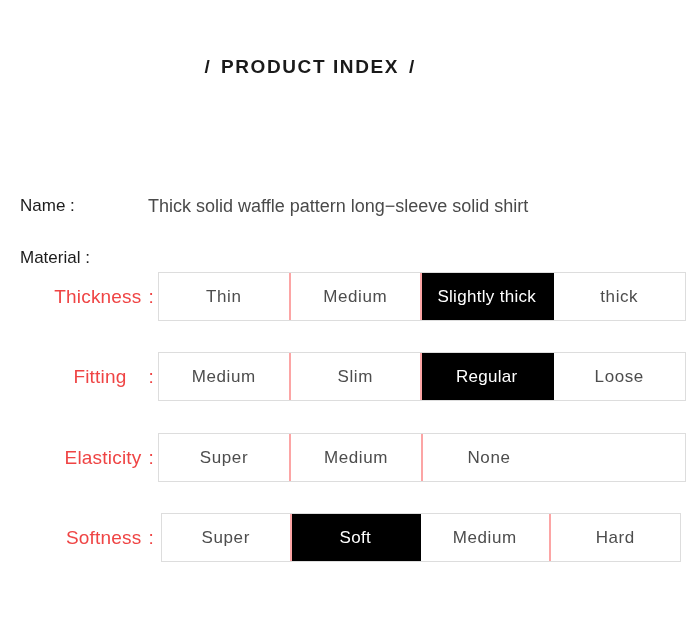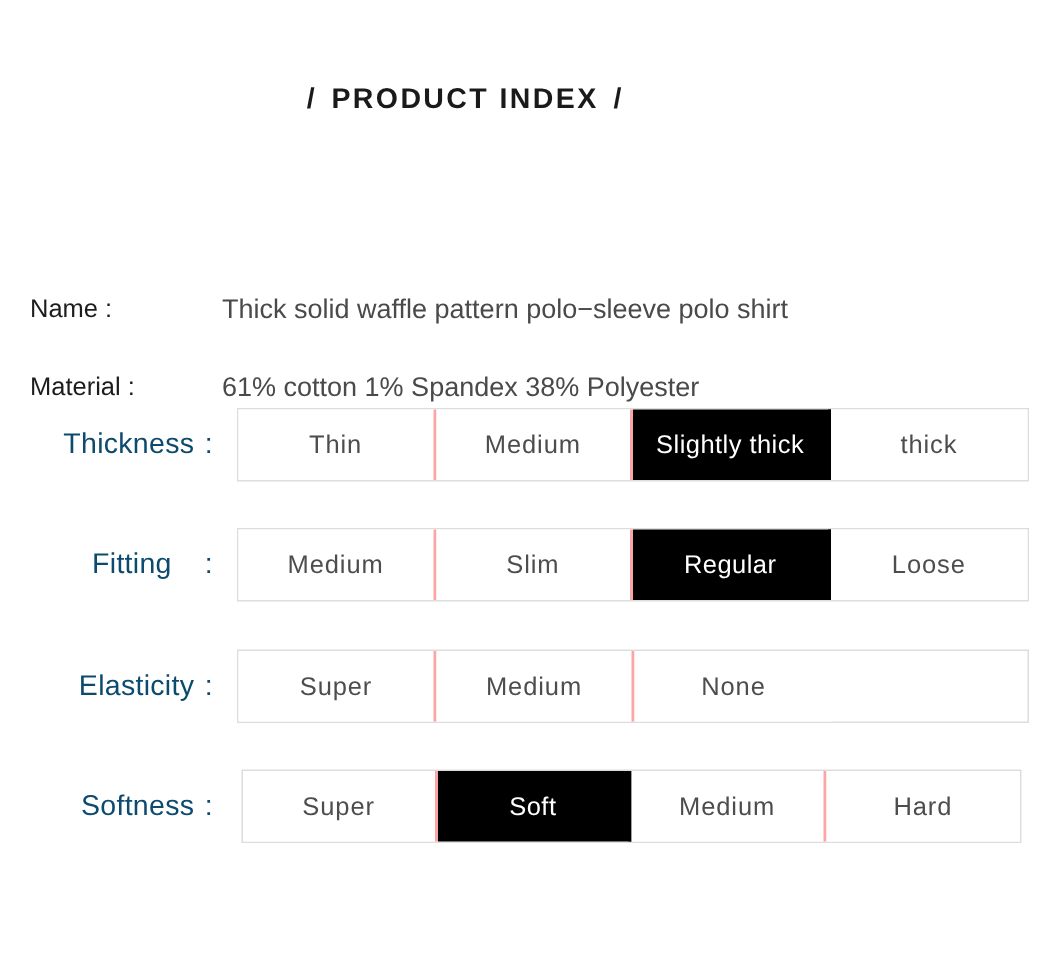--- a/index.html
+++ b/index.html
@@ -67,29 +67,29 @@
 
   
   .opt-row {
     position: absolute;
     left: 0;
     width: 700px;
     height: 49px;
   }
   .opt-label {
     position: absolute;
-    left: 0;
+    left: 12px;
     top: 0;
     width: 142px;
     height: 49px;
     display: flex;
     align-items: center;
     justify-content: flex-end;
     font-size: 19px;
-    color: #0c4a6e;
+    color: #ef4444;
     white-space: nowrap;
     letter-spacing: 0.2px;
   }
   .opt-label .lbl-word { display: inline-block; }
   .opt-label .lbl-colon {
     display: inline-block;
     margin-left: 7px;
   }
   .opt-label.wide-gap .lbl-colon { margin-left: 22px; }
 
@@ -141,26 +141,25 @@
 </style>
 </head>
 <body>
 
 <div class="title-bar">
   <span class="slash">/</span><span class="title-text">PRODUCT INDEX</span><span class="slash">/</span>
 </div>
 
 <div class="info-row" id="row-name">
   <span class="info-label">Name :</span>
-  <span class="info-value">Thick solid waffle pattern polo−sleeve polo shirt</span>
+  <span class="info-value">Thick solid waffle pattern long−sleeve solid shirt</span>
 </div>
 
 <div class="info-row" id="row-material">
   <span class="info-label">Material :</span>
-  <span class="info-value">61% cotton 1% Spandex 38% Polyester</span>
 </div>
 
 <div class="opt-row" id="row-thickness">
   <div class="opt-label">
     <span class="lbl-word">Thickness</span>
     <span class="lbl-colon">:</span>
   </div>
   <div class="opt-table">
     <div class="opt-cell">Thin</div>
     <div class="opt-cell">Medium</div>

